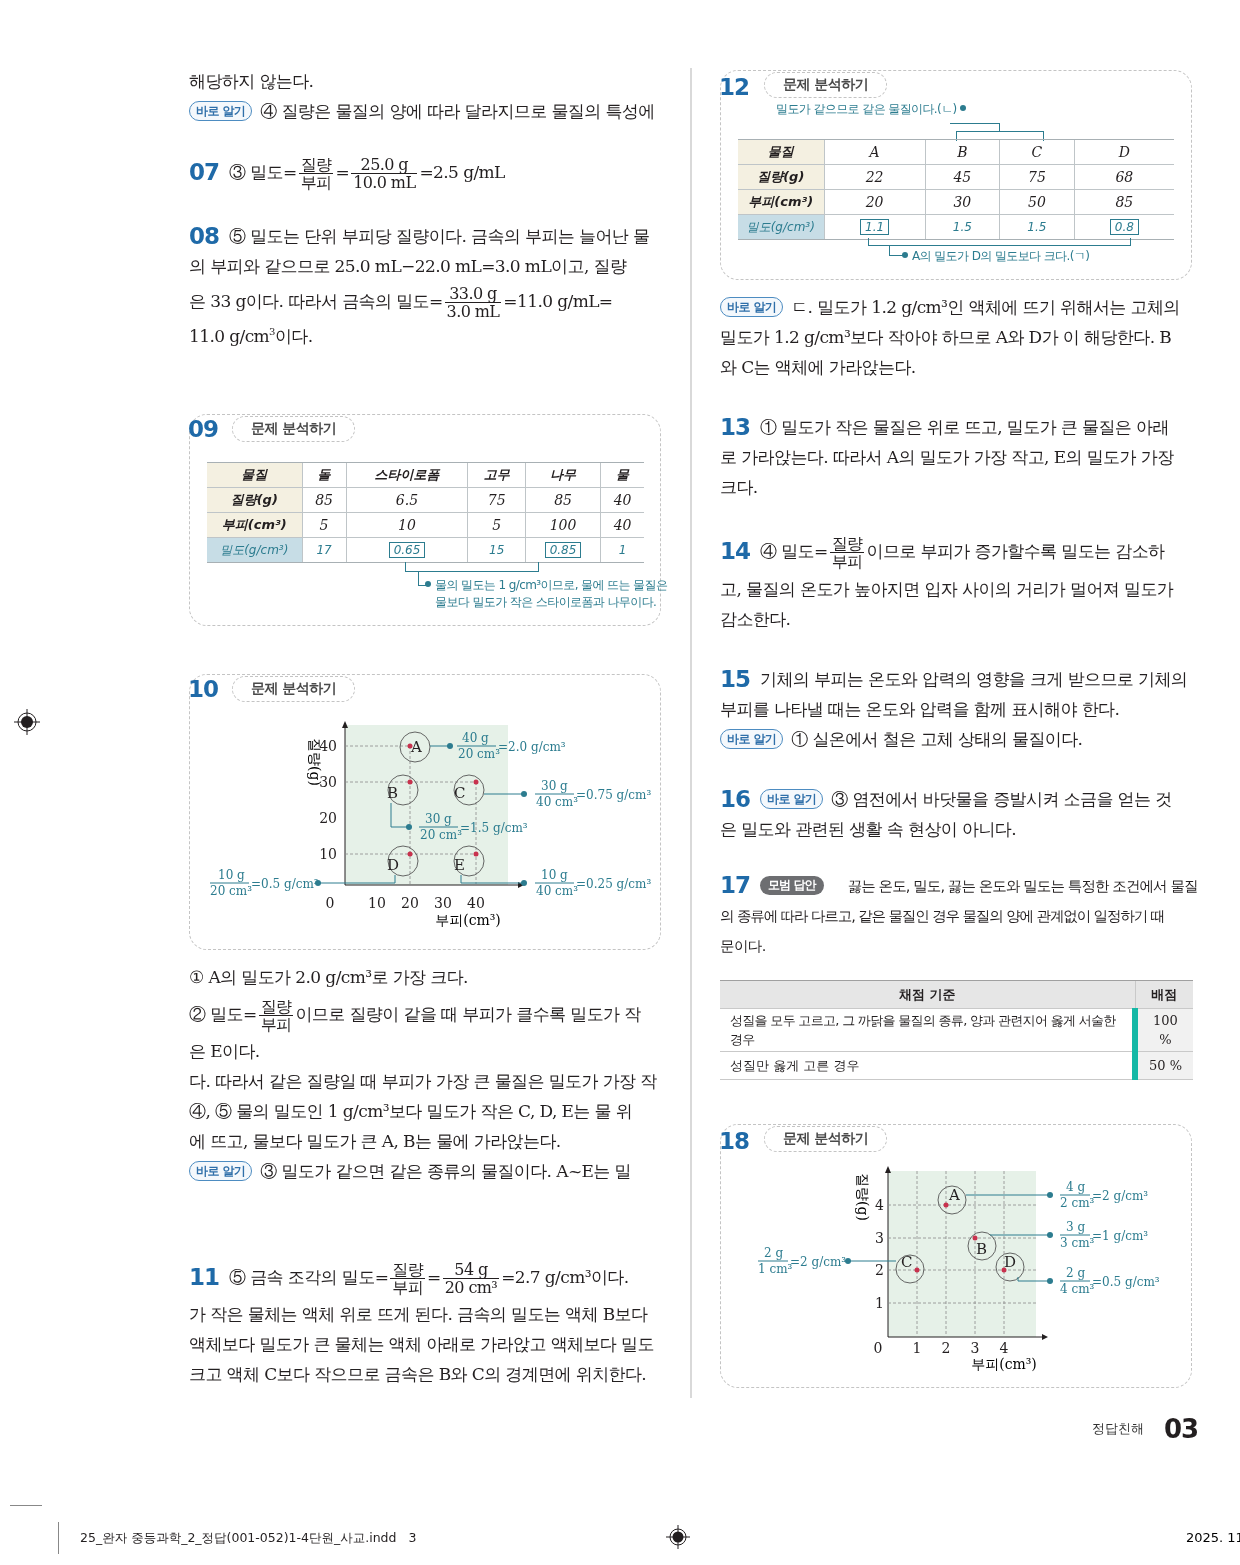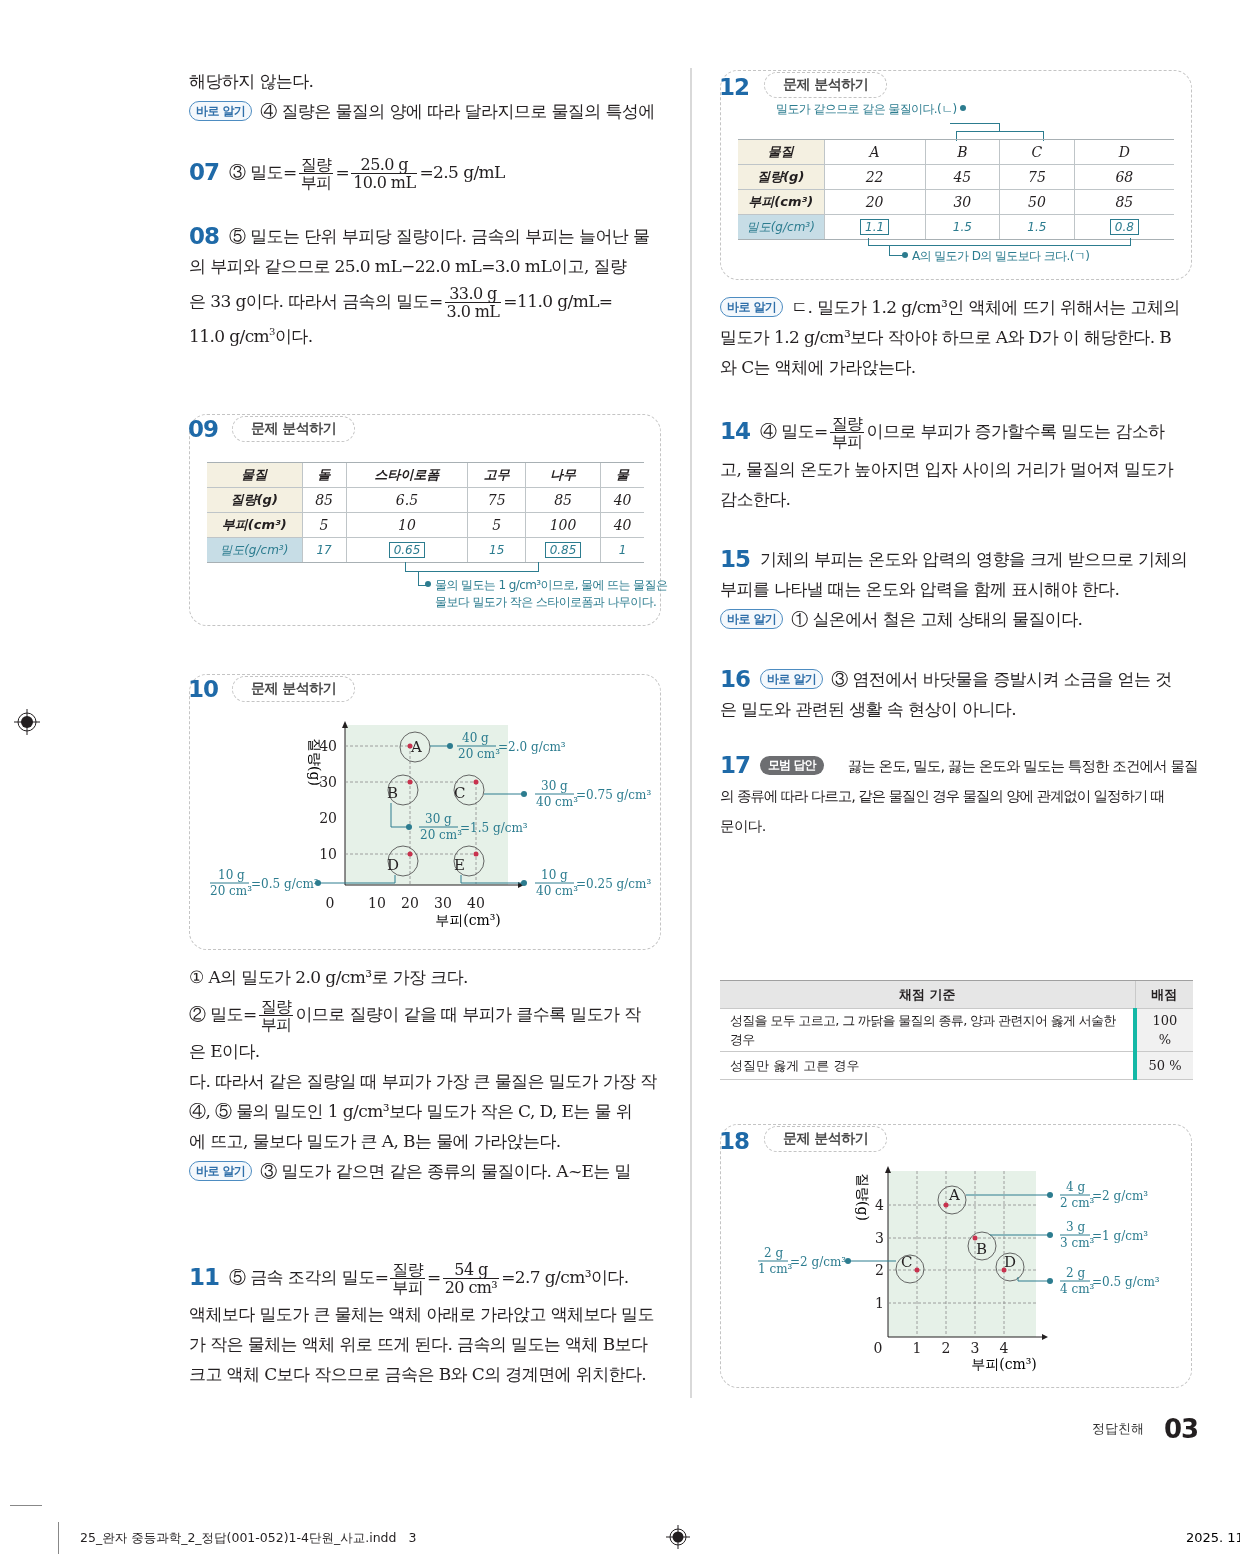--- a/index.html
+++ b/index.html
@@ -25,21 +25,21 @@
   table.dt td.h { background: #f4f0e1; font-family: "DejaVu Sans", sans-serif; font-weight: bold; font-size: 13px; border-left: none; }
   table.dt td.hd { background: #c7dde6; color: #2c7c8f; font-family: "DejaVu Sans", sans-serif; font-size: 12px; border-left: none; }
   table.dt td.den { color: #2c7c8f; font-family: "DejaVu Sans", sans-serif; font-size: 12px; }
   .dbox { border: 1px solid #2c7c8f; padding: 0 4px; }
   .teal { color: #2c7c8f; font-family: "DejaVu Sans", sans-serif; font-size: 12px; letter-spacing: -0.6px; }
   .callout-dot { display: inline-block; width: 6px; height: 6px; border-radius: 50%; background: #2c7c8f; vertical-align: 2px; margin-right: 4px; }
   .connector { position: absolute; border-color: #2c7c8f; border-style: solid; border-width: 0; }
   table.score { position: absolute; border-collapse: collapse; font-family: "DejaVu Sans", sans-serif; font-size: 13px; }
   table.score td { border-bottom: 1px solid #c9c9c9; padding: 2px 10px; line-height: 19px; }
   table.score tr.hdr td { background: #e6e6e6; font-weight: bold; text-align: center; border-top: 1.5px solid #a0a0a0; height: 28px; }
-  table.score td.pt { background: #f1f1f1; text-align: center; font-family: "DejaVu Serif", serif; border-left: 4px solid #14b8a6; }
+  table.score td.pt { background: #f1f1f1; text-align: center; font-family: "DejaVu Serif", serif; border-left: 6px solid #14b8a6; }
   .chart-svg text { font-family: "DejaVu Serif", serif; }
   .footer { font-family: "DejaVu Sans", sans-serif; }
 </style>
 </head>
 <body>
 
 <svg class="abs" style="left:14px;top:709px" width="26" height="26" viewBox="0 0 26 26">
   <circle cx="13" cy="13" r="9" fill="none" stroke="#231f20" stroke-width="1"></circle>
   <circle cx="13" cy="13" r="6" fill="#231f20"></circle>
   <line x1="0" y1="13" x2="26" y2="13" stroke="#231f20" stroke-width="1"></line>
@@ -215,22 +215,22 @@
   <div class="line" style="line-height:44px"><span>② 밀도=</span><span class="frac"><span class="num">질량</span><span>부피</span></span><span>이므로 질량이 같을 때 부피가 클수록 밀도가 작</span></div>
   <div class="line">은 E이다.</div>
   <div class="line">다. 따라서 같은 질량일 때 부피가 가장 큰 물질은 밀도가 가장 작</div>
   <div class="line">④, ⑤ 물의 밀도인 1 g/cm³보다 밀도가 작은 C, D, E는 물 위</div>
   <div class="line">에 뜨고, 물보다 밀도가 큰 A, B는 물에 가라앉는다.</div>
   <div class="line"><span class="badge">바로 알기</span><span>③ 밀도가 같으면 같은 종류의 물질이다. A~E는 밀</span></div>
 </div>
 
 <div class="col" style="left:189px;top:1255px">
   <div class="line" style="line-height:44px"><span class="qnum">11</span><span>⑤ 금속 조각의 밀도=</span><span class="frac"><span class="num">질량</span><span>부피</span></span>=<span class="frac"><span class="num">54 g</span><span>20 cm³</span></span><span>=2.7 g/cm³이다.</span></div>
+  <div class="line">가 작은 물체는 액체 위로 뜨게 된다. 금속의 밀도는 액체 B보다</div>
   <div class="line">액체보다 밀도가 큰 물체는 액체 아래로 가라앉고 액체보다 밀도</div>
-  <div class="line">가 작은 물체는 액체 위로 뜨게 된다. 금속의 밀도는 액체 B보다</div>
   <div class="line">크고 액체 C보다 작으므로 금속은 B와 C의 경계면에 위치한다.</div>
 </div>
 
 <div class="box" style="left:720px;top:70px;width:472px;height:210px"></div>
 <div class="abs qnum" style="left:719px;top:74px">12</div>
 <div class="box-label" style="left:764px;top:72px">문제 분석하기</div>
 <div class="abs teal" style="left:776px;top:101px"><span>밀도가 같으므로 같은 물질이다.(ㄴ)</span> <span class="callout-dot"></span></div>
 <div class="connector" style="left:950px;top:123px;width:50px;height:8px;border-top-width:1px;border-right-width:1px"></div>
 <div class="connector" style="left:956px;top:131px;width:88px;height:10px;border-top-width:1px;border-left-width:1px;border-right-width:1px"></div>
 <table class="dt" style="left:738px;top:139px;width:436px">
@@ -269,20 +269,25 @@
 <div class="connector" style="left:889px;top:246px;width:14px;height:10px;border-left-width:1px;border-bottom-width:1px"></div>
 <div class="abs teal" style="left:902px;top:248px"><span class="callout-dot"></span><span>A의 밀도가 D의 밀도보다 크다.(ㄱ)</span></div>
 
 <div class="col" style="left:720px;top:292px">
   <div>
     <div class="line"><span class="badge">바로 알기</span><span>ㄷ. 밀도가 1.2 g/cm³인 액체에 뜨기 위해서는 고체의</span></div>
     <div class="line">밀도가 1.2 g/cm³보다 작아야 하므로 A와 D가 이 해당한다. B</div>
     <div class="line">와 C는 액체에 가라앉는다.</div>
   </div>
 
+  <div style="margin-top:30px">
+    <div class="line"><span class="qnum">13</span><span>① 밀도가 작은 물질은 위로 뜨고, 밀도가 큰 물질은 아래</span></div>
+    <div class="line">로 가라앉는다. 따라서 A의 밀도가 가장 작고, E의 밀도가 가장</div>
+    <div class="line">크다.</div>
+  </div>
 
   <div style="margin-top:26px">
     <div class="line" style="line-height:46px"><span class="qnum">14</span><span>④ 밀도=</span><span class="frac"><span class="num">질량</span><span>부피</span></span><span>이므로 부피가 증가할수록 밀도는 감소하</span></div>
     <div class="line">고, 물질의 온도가 높아지면 입자 사이의 거리가 멀어져 밀도가</div>
     <div class="line">감소한다.</div>
   </div>
 
   <div style="margin-top:30px">
     <div class="line"><span class="qnum">15</span><span>기체의 부피는 온도와 압력의 영향을 크게 받으므로 기체의</span></div>
     <div class="line">부피를 나타낼 때는 온도와 압력을 함께 표시해야 한다.</div>

